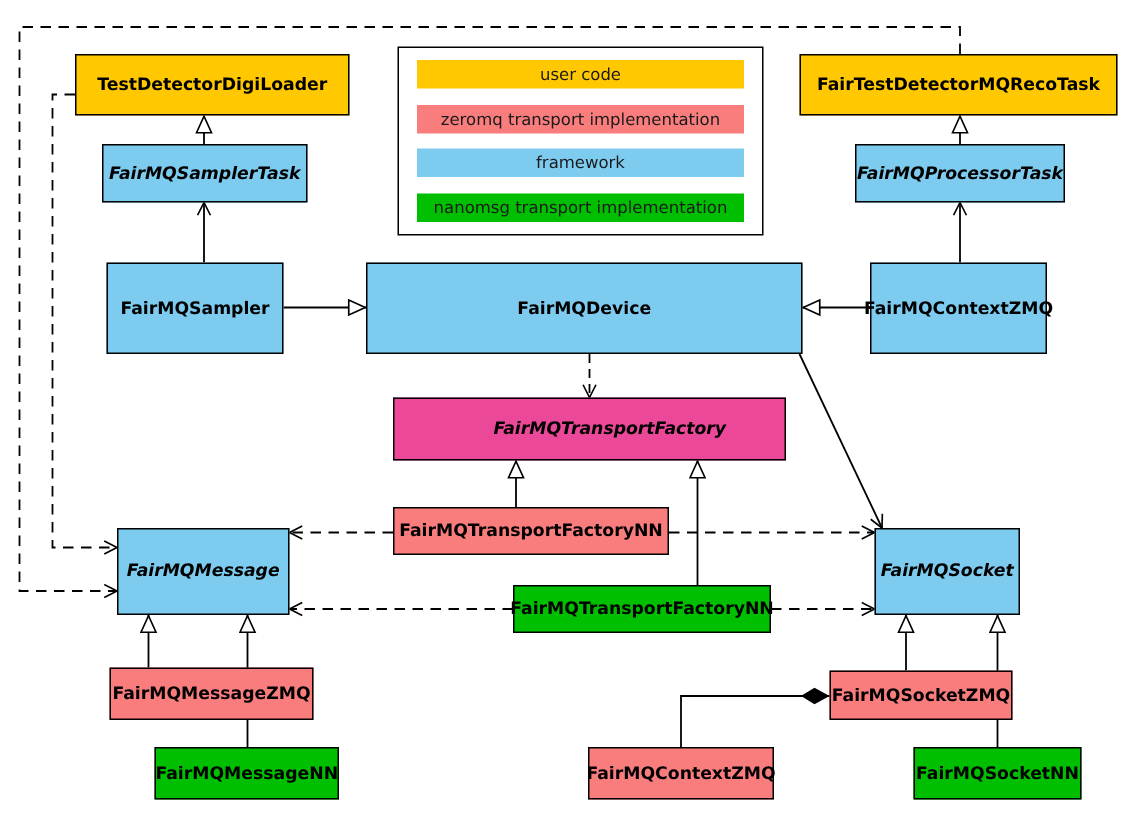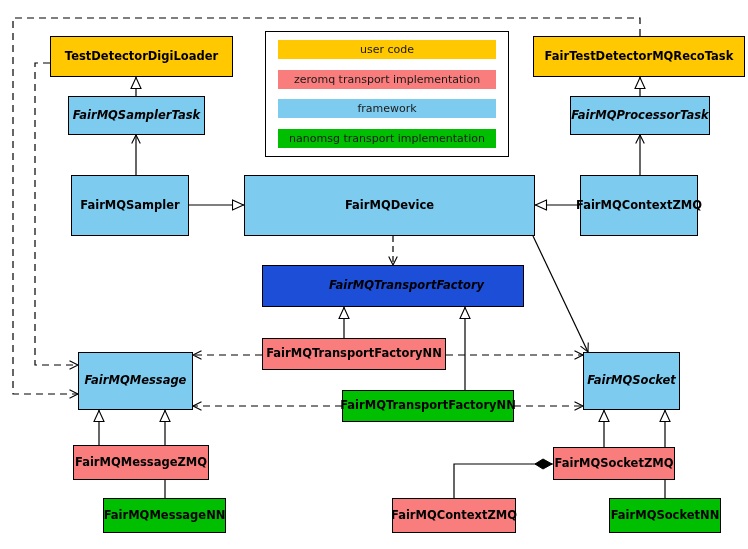--- a/index.html
+++ b/index.html
@@ -177,21 +177,21 @@
       </div>
       <div class="node" style="left: 580px; top: 175px; width: 118px; height: 61px; background: rgb(125, 204, 240);">
         <span>FairMQContextZMQ</span>
       </div>
       <div class="node abstract" style="left: 570px; top: 96px; width: 140px; height: 39px; background: rgb(125, 204, 240);">
         <span>FairMQProcessorTask</span>
       </div>
       <div class="node" style="left: 533px; top: 36px; width: 212px; height: 41px; background: rgb(255, 200, 0);">
         <span>FairTestDetectorMQRecoTask</span>
       </div>
-      <div class="node abstract" style="left: 262px; top: 265px; width: 262px; height: 42px; background: #1d4ed8; padding-left: 27px;">
+      <div class="node abstract" style="left: 262px; top: 265px; width: 262px; height: 42px; background: #ec4899; padding-left: 27px;">
         <span>FairMQTransportFactory</span>
       </div>
       <div class="node" style="left: 262px; top: 338px; width: 184px; height: 32px; background: rgb(250, 125, 125);">
         <span>FairMQTransportFactoryNN</span>
       </div>
       <div class="node" style="left: 342px; top: 390px; width: 172px; height: 32px; background: rgb(0, 190, 0);">
         <span>FairMQTransportFactoryNN</span>
       </div>
       <div class="node abstract" style="left: 78px; top: 352px; width: 115px; height: 58px; background: rgb(125, 204, 240);">
         <span>FairMQMessage</span>

